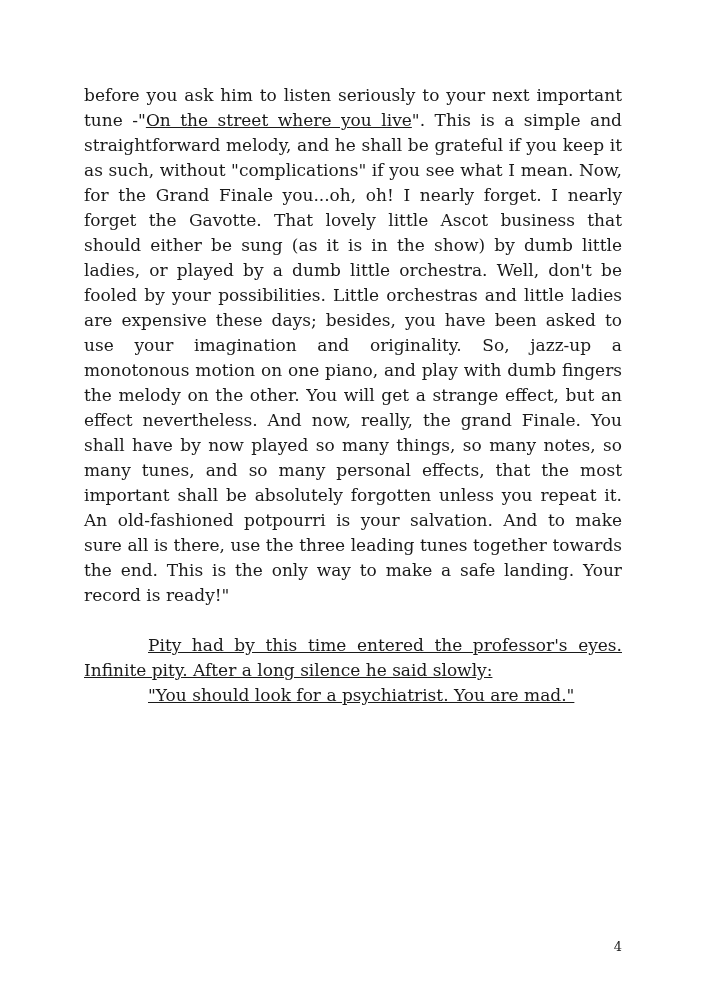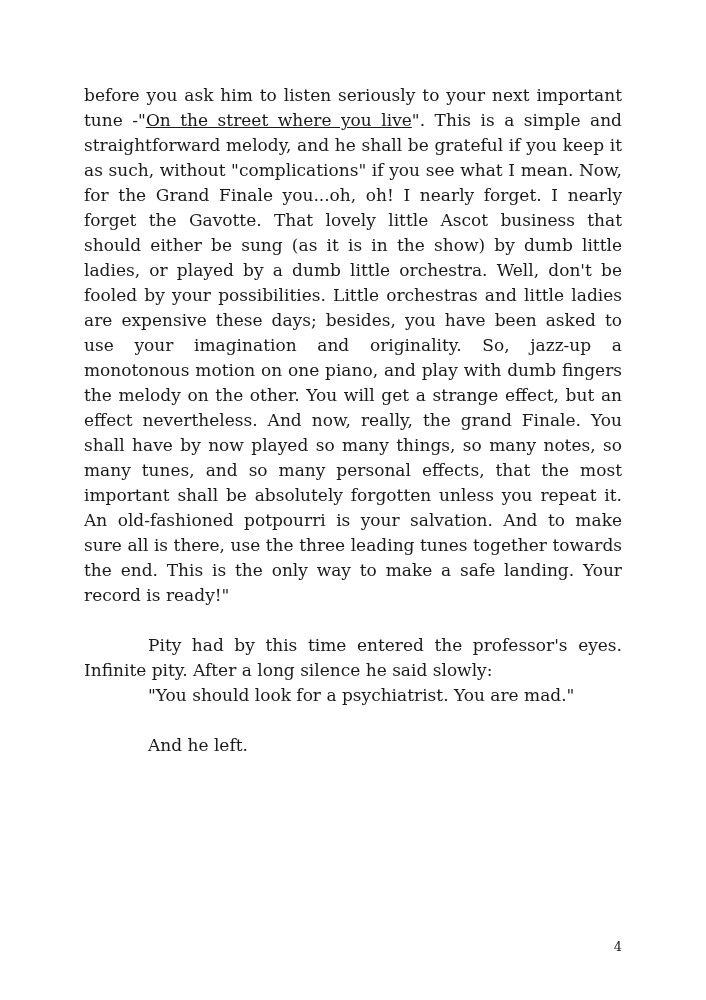--- a/index.html
+++ b/index.html
@@ -27,20 +27,21 @@
   p.para {
     margin: 0;
     padding: 0;
     text-align: justify;
   }
   p.para.spaced {
     margin-top: 25px;
   }
   p.para.indent {
     text-indent: 64px;
+    text-decoration: underline;
   }
   .underline {
     text-decoration: underline;
   }
   .page-number {
     position: absolute;
     top: 938px;
     right: 84px;
     font-size: 13px;
     line-height: 18px;
@@ -49,16 +50,15 @@
   }
 </style>
 </head>
 <body>
 
 <div class="page">
   <div class="text-block">
     <p class="para"><span>before you ask him to listen seriously to your next important tune -"</span><span class="underline">On the street where you live</span><span>". This is a simple and straightforward melody, and he shall be grateful if you keep it as such, without "complications" if you see what I mean. Now, for the Grand Finale you...oh, oh! I nearly forget. I nearly forget the Gavotte. That lovely little Ascot business that should either be sung (as it is in the show) by dumb little ladies, or played by a dumb little orchestra. Well, don't be fooled by your possibilities. Little orchestras and little ladies are expensive these days; besides, you have been asked to use your imagination and originality. So, jazz-up a monotonous motion on one piano, and play with dumb fingers the melody on the other. You will get a strange effect, but an effect nevertheless. And now, really, the grand Finale. You shall have by now played so many things, so many notes, so many tunes, and so many personal effects, that the most important shall be absolutely forgotten unless you repeat it. An old-fashioned potpourri is your salvation. And to make sure all is there, use the three leading tunes together towards the end. This is the only way to make a safe landing. Your record is ready!"</span></p>
     <p class="para indent spaced">Pity had by this time entered the professor's eyes. Infinite pity. After a long silence he said slowly:</p>
     <p class="para indent">"You should look for a psychiatrist. You are mad."</p>
-    <p class="para indent spaced">And he left.</p>
   </div>
   <div class="page-number">4</div>
 </div>
 
 </body></html>

